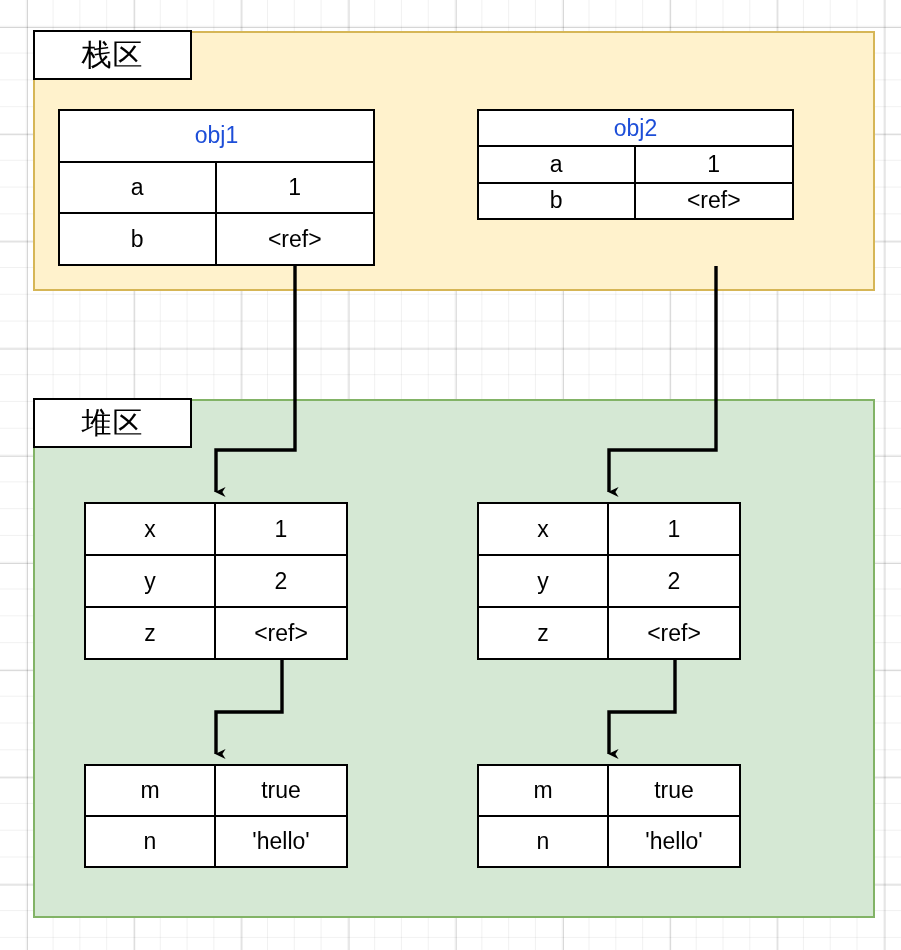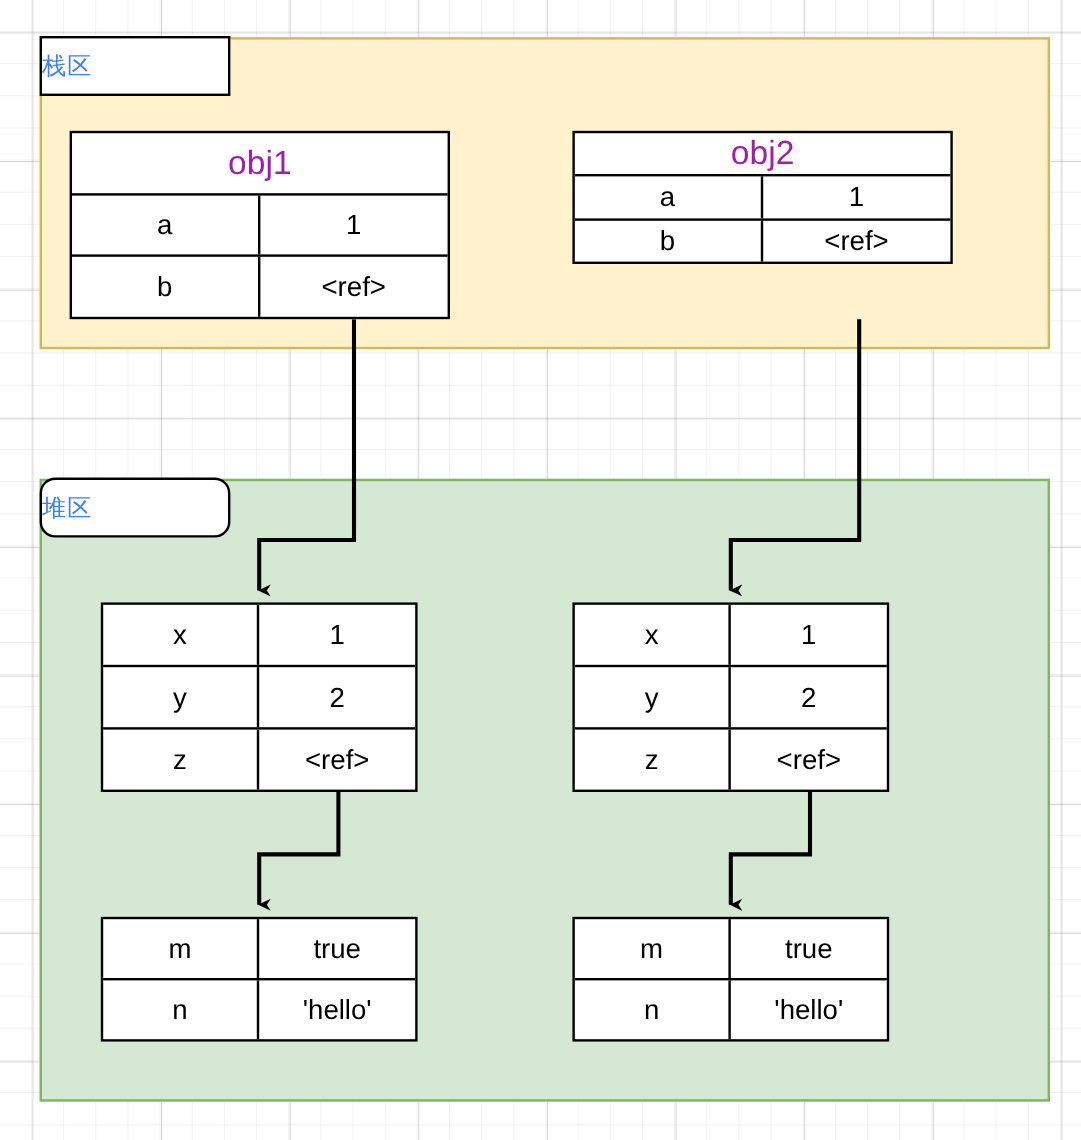--- a/index.html
+++ b/index.html
@@ -34,44 +34,44 @@
   }
   #heap-region{
     left:33px;top:399px;width:842px;height:519px;
     background:#D5E8D4;border:2px solid #82B366;
   }
 
   
   .region-label{
     position:absolute;box-sizing:border-box;
     background:#ffffff;border:2px solid #000000;
-    display:flex;align-items:center;
-    font-size:20px;color:#3b82f6;letter-spacing:1px;
+    display:flex;align-items:center;justify-content:center;
+    font-size:30px;color:#000000;letter-spacing:1px;
     z-index:6;
   }
   #stack-label{left:33px;top:30px;width:159px;height:50px;}
-  #heap-label{left:33px;top:398px;width:159px;height:50px;border-radius:13px;}
+  #heap-label{left:33px;top:398px;width:159px;height:50px;}
 
   
   .vtable{
     position:absolute;box-sizing:border-box;
     background:#ffffff;border:2.5px solid #000000;
     z-index:5;
     display:flex;flex-direction:column;
   }
   .vtable .trow{
     display:flex;flex:1 1 0;min-height:0;
     border-top:2.5px solid #000000;
   }
   .vtable .trow:first-child{border-top:none;}
   .vtable .thead{
     display:flex;align-items:center;justify-content:center;
     flex:1 1 0;min-height:0;
     border-top:none;
-    font-size:28px;color:#a21caf;
+    font-size:23px;color:#1d4ed8;
   }
   .vtable .cell{
     display:flex;align-items:center;justify-content:center;
     font-size:23px;color:#000;
     box-sizing:border-box;
     width:50%;
   }
   .vtable .cell.key{border-right:2.5px solid #000000;}
 
   

